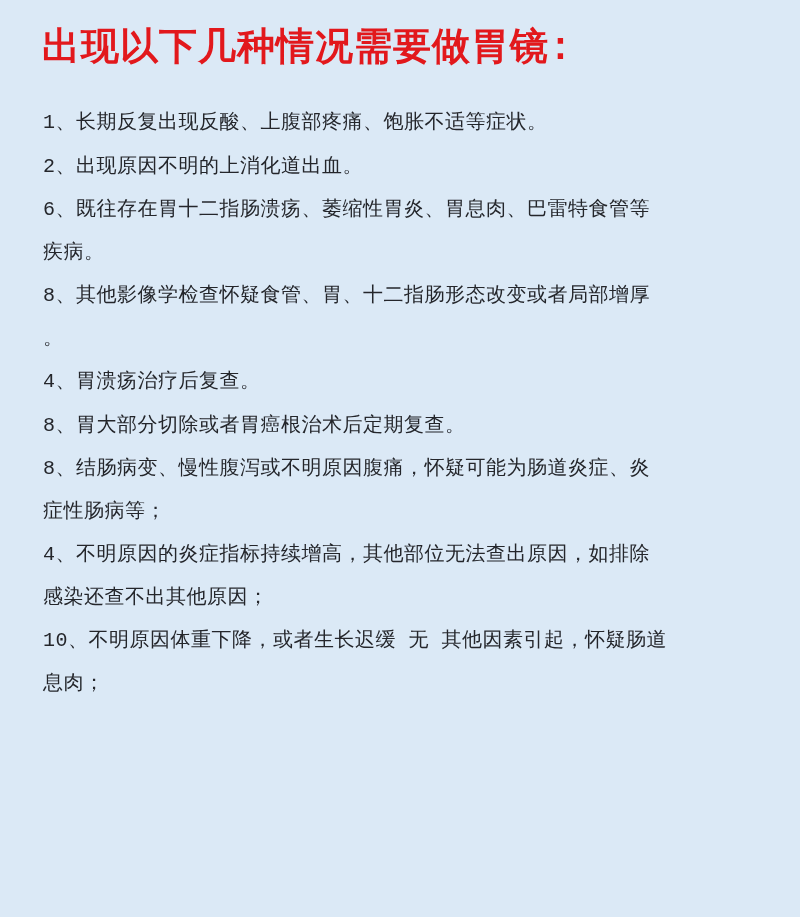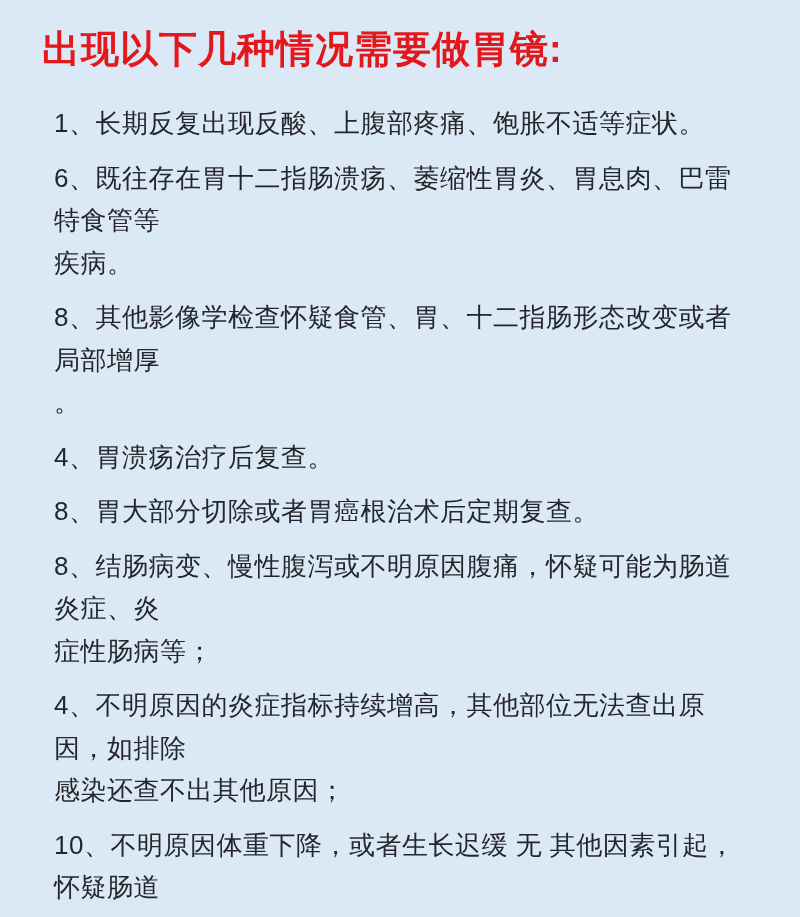--- a/index.html
+++ b/index.html
@@ -12,46 +12,48 @@
   body {
     width: 800px;
     font-family: "Liberation Sans", "DejaVu Sans", sans-serif;
   }
   .page {
     width: 800px;
     height: 917px;
     background: var(--bg);
     padding: 26px 40px 0 42px;
     overflow: hidden;
+    font-family: Liberation Mono, monospace;
   }
   .page-title {
     margin: 0 0 30px 0;
     color: var(--title-color);
     font-size: 38px;
     font-weight: bold;
     line-height: 46px;
     letter-spacing: 1px;
     white-space: nowrap;
   }
   .indication-item {
-    margin: 12px;
+    margin: 1px;
     color: var(--text-color);
-    font-size: 26px;
+    font-size: 20px;
     line-height: 42.5px;
     letter-spacing: 0.5px;
     white-space: pre-line;
   }
 </style>
 </head>
 <body>
 
 <div class="page">
   <h1 class="page-title">出现以下几种情况需要做胃镜:</h1>
   <div>
     <p class="indication-item">1、长期反复出现反酸、上腹部疼痛、饱胀不适等症状。</p>
+    <p class="indication-item">2、出现原因不明的上消化道出血。</p>
     <p class="indication-item">6、既往存在胃十二指肠溃疡、萎缩性胃炎、胃息肉、巴雷特食管等
 疾病。</p>
     <p class="indication-item">8、其他影像学检查怀疑食管、胃、十二指肠形态改变或者局部增厚
 。</p>
     <p class="indication-item">4、胃溃疡治疗后复查。</p>
     <p class="indication-item">8、胃大部分切除或者胃癌根治术后定期复查。</p>
     <p class="indication-item">8、结肠病变、慢性腹泻或不明原因腹痛，怀疑可能为肠道炎症、炎
 症性肠病等；</p>
     <p class="indication-item">4、不明原因的炎症指标持续增高，其他部位无法查出原因，如排除
 感染还查不出其他原因；</p>

